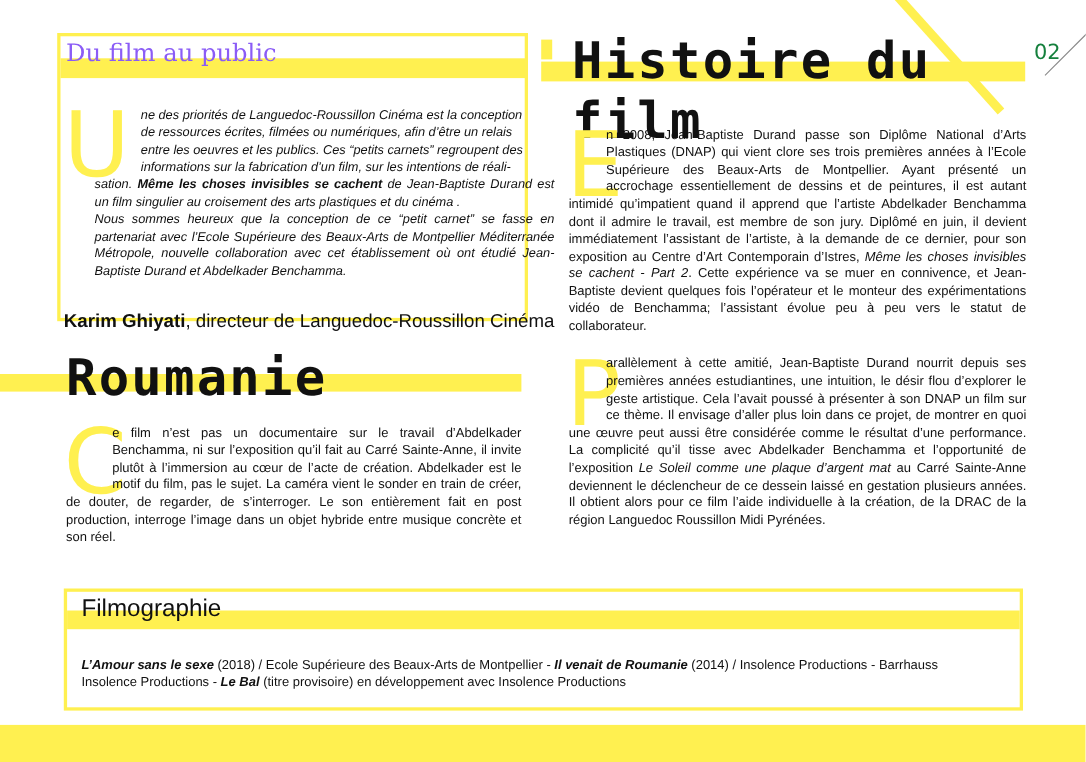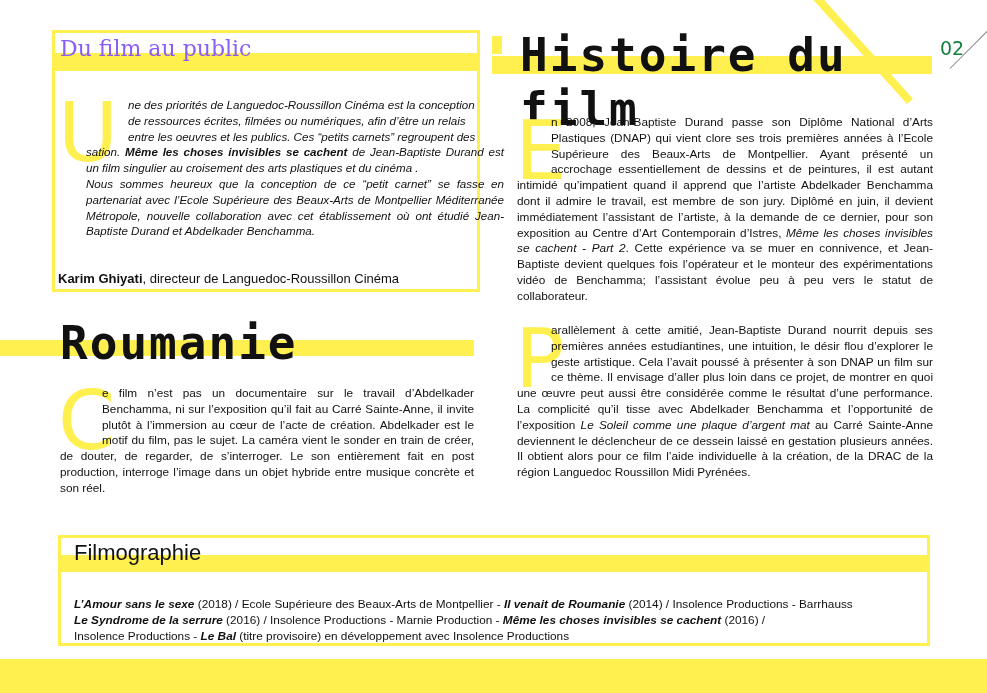--- a/index.html
+++ b/index.html
@@ -28,21 +28,21 @@
     font-weight: normal; line-height: 1;
   }
   .intro-text {
     left: 58px; top: 97px; width: 418px;
     font-size: 11.6px; line-height: 15.8px; font-style: italic;
     text-align: justify; color: #111; margin-left: 28px;
   }
   .intro-text p { margin: 0; }
   .intro-text .indent { padding-left: 42px; display: block; }
   .signature {
-    left: 58px; top: 271px; font-size: 13px; color: #111;
+    left: 58px; top: 282px; font-size: 17px; color: #111;
   }
 
   
   .mono-head {
     font-family: "DejaVu Sans Mono", "Liberation Mono", monospace;
     font-size: 46px; color: #111; letter-spacing: 2px; font-weight: bold;
   }
   .hist-band { left: 492px; top: 56px; width: 440px; height: 18px; }
   .hist-title { left: 520px; top: 28px; }
 
@@ -92,20 +92,21 @@
 <div class="abs box1"></div>
 <div class="abs yellow box1-band"></div>
 <div class="abs box1-title">Du film au public</div>
 <div class="abs yellow side-tab"></div>
 
 <div class="dropcap" style="left:58px; top:92px; font-size:82px;">U</div>
 <div class="abs intro-text">
   <span class="indent">ne des priorités de Languedoc-Roussillon Cinéma est la conception</span>
   <span class="indent">de ressources écrites, filmées ou numériques, afin d’être un relais</span>
   <span class="indent">entre les oeuvres et les publics. Ces “petits carnets” regroupent des</span>
+  <span class="indent">informations sur la fabrication d’un film, sur les intentions de réali-</span>
   <p><span>sation. </span><b>Même les choses invisibles se cachent</b><span> de Jean-Baptiste Durand est</span> <span>un film singulier au croisement des arts plastiques et du cinéma .</span></p>
   <p>Nous sommes heureux que la conception de ce “petit carnet” se fasse en partenariat avec l’Ecole Supérieure des Beaux-Arts de Montpellier Méditerranée Métropole, nouvelle collaboration avec cet établissement où ont étudié Jean-Baptiste Durand et Abdelkader Benchamma.</p>
 </div>
 <div class="abs signature"><b>Karim Ghiyati</b><span>, directeur de Languedoc-Roussillon Cinéma</span></div>
 
 <div class="abs yellow diag-yellow"></div>
 <div class="abs yellow hist-band"></div>
 <div class="abs mono-head hist-title">Histoire du film</div>
 <div class="abs page-num">02</div>
 <div class="abs diag-line"></div>
@@ -122,20 +123,17 @@
 <div class="abs body-text syn-text"><span style="float:left;width:42px;height:62px;"></span><span>e film n’est pas un documentaire sur le travail d’Abdelkader Benchamma, ni sur l’exposition qu’il fait au Carré Sainte-Anne, il invite plutôt à l’immersion au cœur de l’acte de création. Abdelkader est le motif du film, pas le sujet. La caméra vient le sonder en train de créer, de douter, de regarder, de s’interroger. Le son entièrement fait en post production, interroge l’image dans un objet hybride entre musique concrète et son réel.</span></div>
 
 <div class="abs box3"></div>
 <div class="abs yellow box3-band"></div>
 <div class="abs box3-title">Filmographie</div>
 <div class="abs filmo">
   <div>
     <span class="t">L’Amour sans le sexe</span><span> (2018) / Ecole Supérieure des Beaux-Arts de Montpellier  -  </span><span class="t">Il venait de Roumanie</span><span> (2014) / Insolence Productions - Barrhauss</span>
   </div>
   <div>
-    <span class="t">Le Syndrome de la serrure</span><span> (2016) / Insolence Productions - Marnie Production  -  </span><span class="t">Même les choses invisibles se cachent</span><span> (2016) /</span>
-  </div>
-  <div>
     <span>Insolence Productions  -  </span><span class="t">Le Bal</span><span> (titre provisoire) en développement avec Insolence Productions</span>
   </div>
 </div>
 
 <div class="abs yellow footer"></div>
 
 </body></html>

